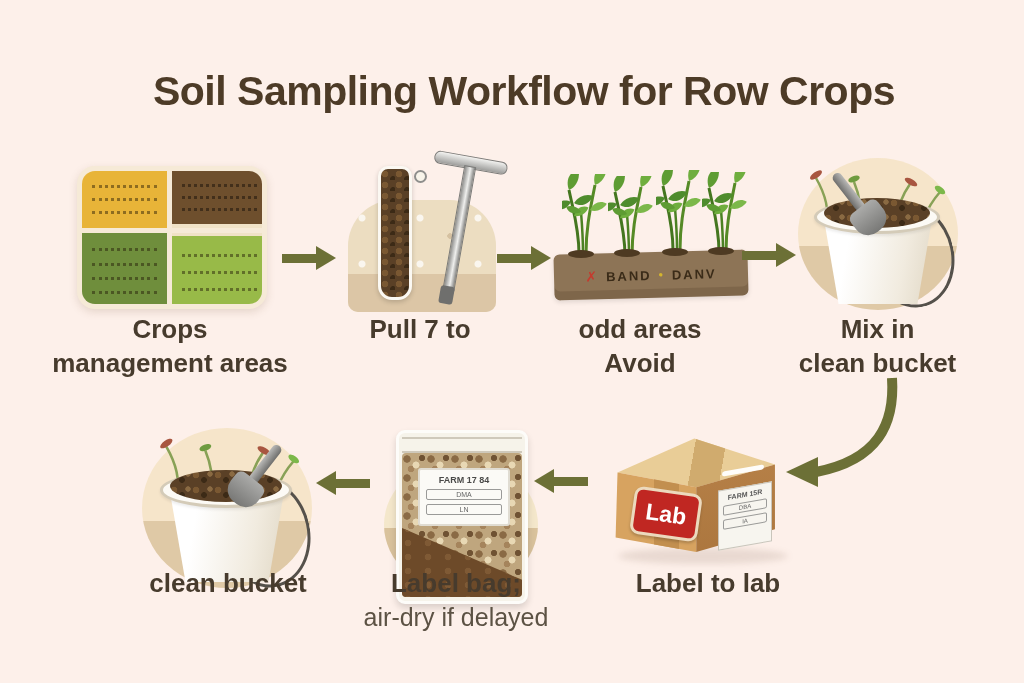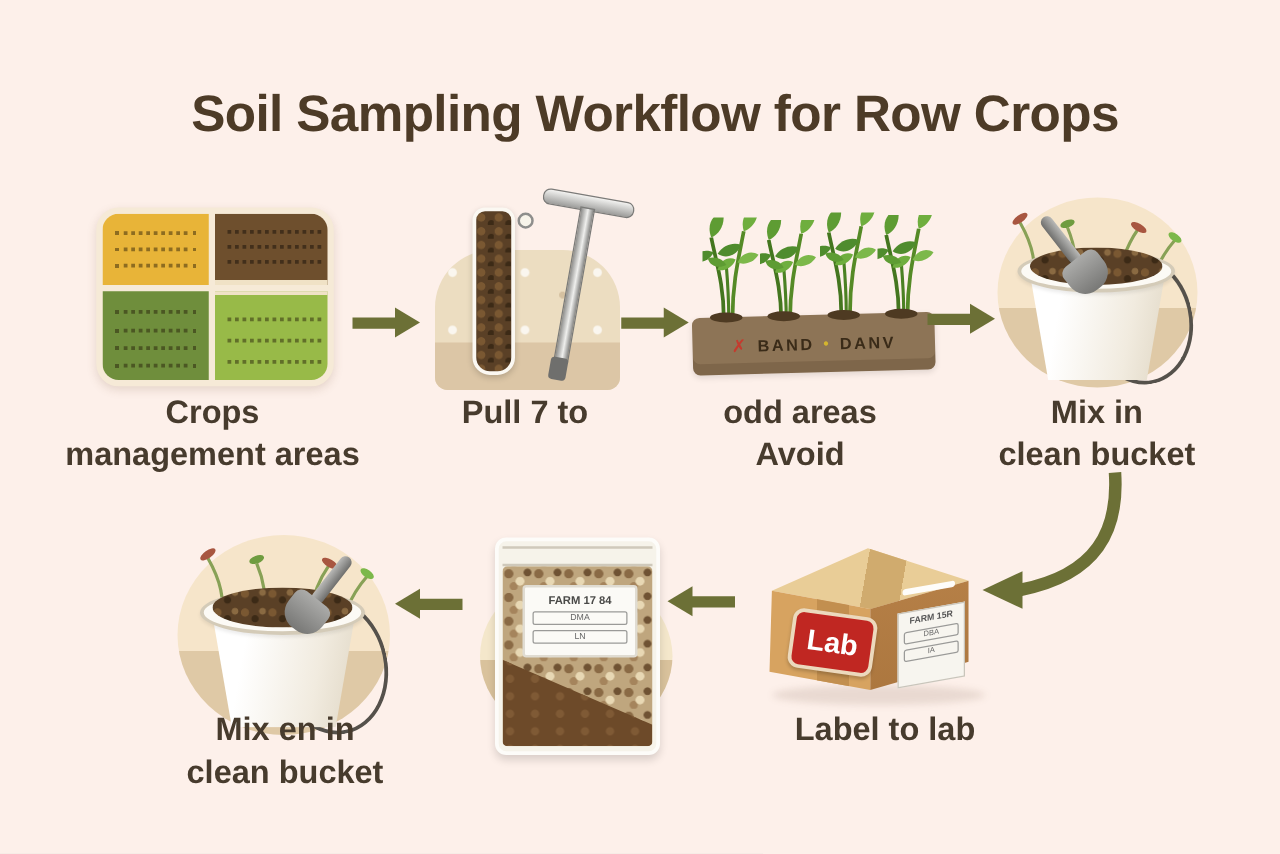--- a/index.html
+++ b/index.html
@@ -336,19 +336,20 @@
     <div>Avoid</div>
   </div>
   <div class="caption" style="left:775px;top:312px;width:205px">
     <div>Mix in</div>
     <div>clean bucket</div>
   </div>
   <div class="caption" style="left:608px;top:566px;width:200px">
     <div>Label to lab</div>
   </div>
   <div class="caption" style="left:350px;top:566px;width:212px">
+    <div>Label bag;</div>
+    <div class="sub">air-dry if delayed</div>
   </div>
   <div class="caption" style="left:116px;top:566px;width:224px">
-    <div>Mix en in</div>
     <div>clean bucket</div>
   </div>
 
 </div>
 
 </body></html>

